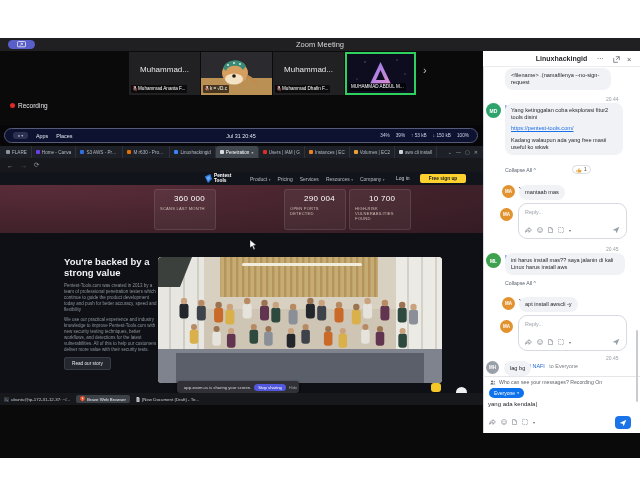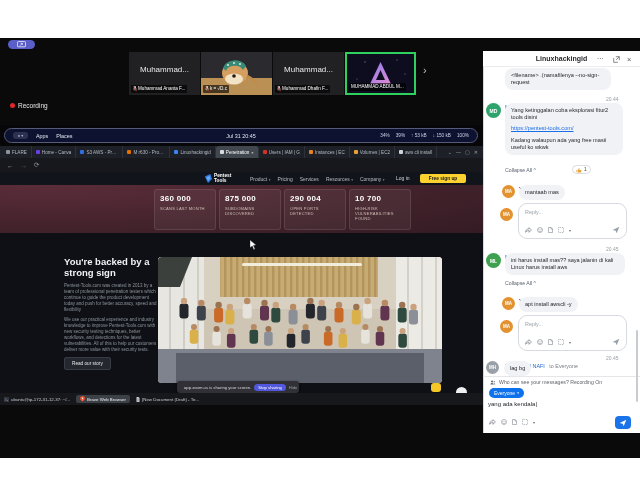--- a/index.html
+++ b/index.html
@@ -40,21 +40,21 @@
   
   #site-header { left:0; top:172px; width:483px; height:13px; background:#12141b; }
   #site-nav { left:250px; top:172px; height:13px; display:flex; align-items:center; gap:7px; font-size:5px; color:#b9bdc6; }
   .caret { font-size:3.5px; color:#8a8e97; }
   #brand { left:204px; top:173px; display:flex; gap:2px; align-items:center; }
   #brand-text { color:#fff; font-weight:bold; font-size:4.8px; line-height:5px; }
   #login { left:396px; top:175px; font-size:5px; color:#cfd3da; }
   #signup { left:420px; top:174px; width:46px; height:9px; background:#fdd22f; border-radius:2px; color:#16181d; font-weight:bold; font-size:4.8px; display:flex; align-items:center; justify-content:center; }
   #stats-band { left:0; top:185px; width:483px; height:48px; background:radial-gradient(130% 160% at 10% 0%, #5a2d3a 0%, #47242e 45%, #311a22 100%); }
   .stat-card { top:189px; width:62px; height:41px; background:rgba(255,255,255,.05); border:1px solid rgba(255,255,255,.10); border-radius:3px; padding:4px 5px; }
-  .stat-val { color:#fff; font-weight:bold; font-size:8px; letter-spacing:.3px; }
+  .stat-val { color:#fff; font-weight:normal; font-size:8px; letter-spacing:.3px;margin-left:14px; }
   .stat-label { margin-top:3px; color:#cbbdb2; font-size:4.1px; line-height:5.2px; letter-spacing:.2px; }
   #team-section { left:0; top:233px; width:483px; height:160px; background:#0e1015; }
   #team-heading { left:64px; top:256px; width:100px; color:#f2f3f5; font-weight:bold; font-size:9.5px; line-height:11px; }
   .team-p { left:64px; width:93px; color:#8d939c; font-size:4.5px; line-height:5.9px; }
   #team-cta { left:64px; top:357px; background:#24272e; border:1px solid #383c44; border-radius:2px; color:#e6e8ec; font-size:4.7px; padding:3px 7px; }
   #team-photo { left:158px; top:257px; width:284px; height:126px; border-radius:4px; overflow:hidden; background:#cfc5b4; }
   
   #share-banner { left:177px; top:381px; width:122px; height:12px; background:#303036; border-radius:3px; box-shadow:0 1px 3px rgba(0,0,0,.6); display:flex; align-items:center; gap:3px; padding:0 4px; }
   #share-banner .txt { color:#d6d7da; font-size:4.2px; white-space:nowrap; }
   #stop-sharing { background:#5158dd; border-radius:6px; color:#fff; font-size:4.2px; padding:1px 4px; white-space:nowrap; }
@@ -86,20 +86,23 @@
   #draft { left:488px; top:401px; font-size:6px; color:#26282c; }
   #send-btn { left:615px; top:416px; width:16px; height:13px; background:#1a73e8; border-radius:4px; display:flex; align-items:center; justify-content:center; }
   #chat-scrollbar { left:636px; top:330px; width:2px; height:72px; background:#c8cbd0; border-radius:1px; }
 </style>
 </head>
 <body>
 
 <div id="stage">
 
   <div class="abs" id="zoom-win"></div>
+  <div class="abs" id="titlebar">
+    <div id="win-title">Zoom Meeting</div>
+  </div>
   <div class="abs" id="share-pill">
     <svg width="9" height="7" viewBox="0 0 12 9">
         <rect x="0.6" y="0.6" width="10.8" height="7" rx="1.2" fill="none" stroke="#fff" stroke-width="1"></rect>
         <path d="M4 6l3-3M7 3H4.8M7 3v2.2" stroke="#fff" stroke-width=".9" fill="none"></path>
       </svg>
   </div>
 
   <div class="abs tile" style="left:129px">
     <div class="tile-name">Muhammad...</div>
     <div class="tile-label">
@@ -286,35 +289,31 @@
     <span><span>Company</span> <span class="caret">▾</span></span>
   </div>
   <div class="abs" id="login">Log in</div>
   <div class="abs" id="signup">Free sign up</div>
 
   <div class="abs" id="stats-band"></div>
   <div class="abs stat-card" style="left:154px">
     <div class="stat-val">360 000</div>
     <div class="stat-label">SCANS LAST MONTH</div>
   </div>
-  <div class="abs stat-card" style="left:219px">
-    <div class="stat-val">875 000</div>
-    <div class="stat-label">SUBDOMAINS DISCOVERED</div>
-  </div>
   <div class="abs stat-card" style="left:284px">
     <div class="stat-val">290 004</div>
     <div class="stat-label">OPEN PORTS DETECTED</div>
   </div>
   <div class="abs stat-card" style="left:349px">
     <div class="stat-val">10 700</div>
     <div class="stat-label">HIGH-RISK VULNERABILITIES FOUND</div>
   </div>
 
   <div class="abs" id="team-section"></div>
-  <div class="abs" id="team-heading">You're backed by a strong sign</div>
+  <div class="abs" id="team-heading">You're backed by a strong value</div>
   <div class="abs team-p" style="top:283px">Pentest-Tools.com was created in 2013 by a team of professional penetration testers which continue to guide the product development today and push for better accuracy, speed and flexibility</div>
   <div class="abs team-p" style="top:317px">We use our practical experience and industry knowledge to improve Pentest-Tools.com with new security testing techniques, better workflows, and detections for the latest vulnerabilities. All of this to help our customers deliver more value with their security tests.</div>
   <div class="abs" id="team-cta">Read our story</div>
   <div class="abs" id="team-photo">
     <svg width="284" height="126" viewBox="0 0 284 126">
       <defs>
         <pattern id="slats" width="6" height="40" patternUnits="userSpaceOnUse">
           <rect width="6" height="40" fill="#c6ab72"></rect>
             <rect width="2.4" height="40" fill="#b3945c"></rect>
         </pattern>

